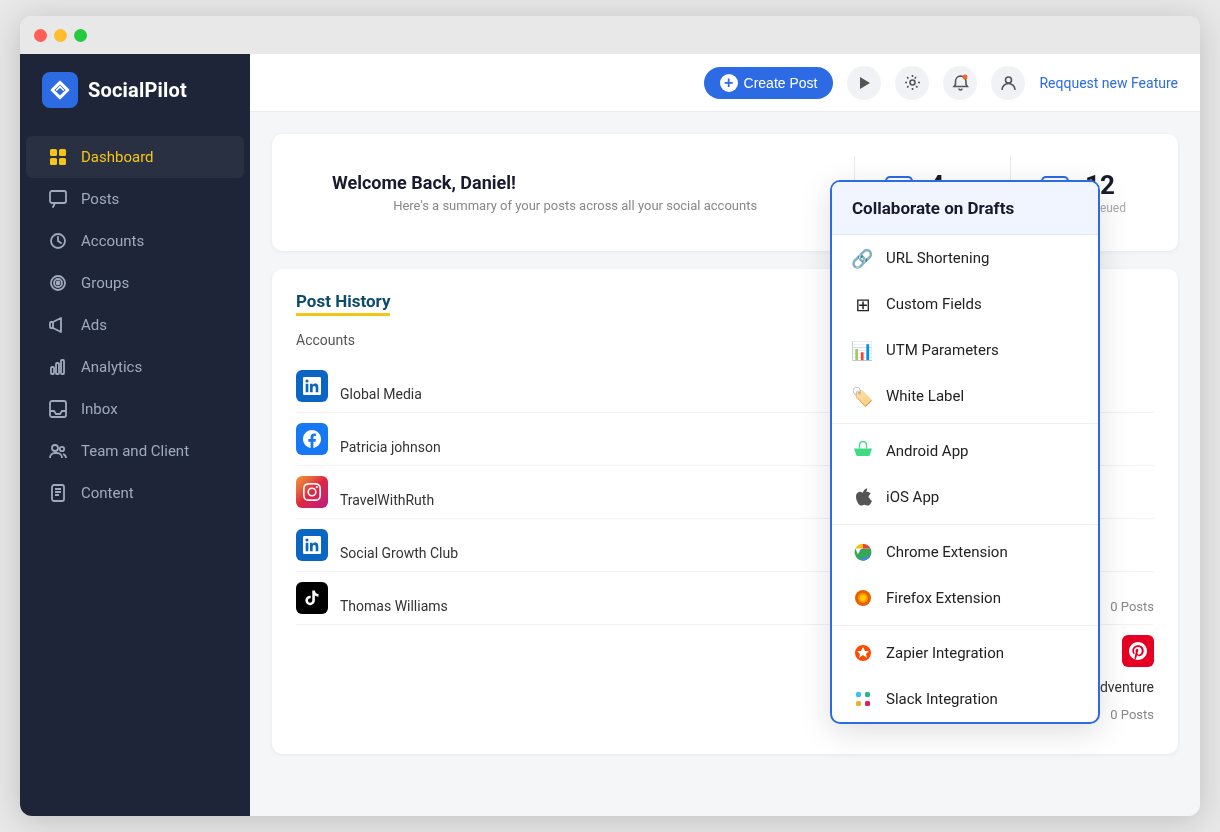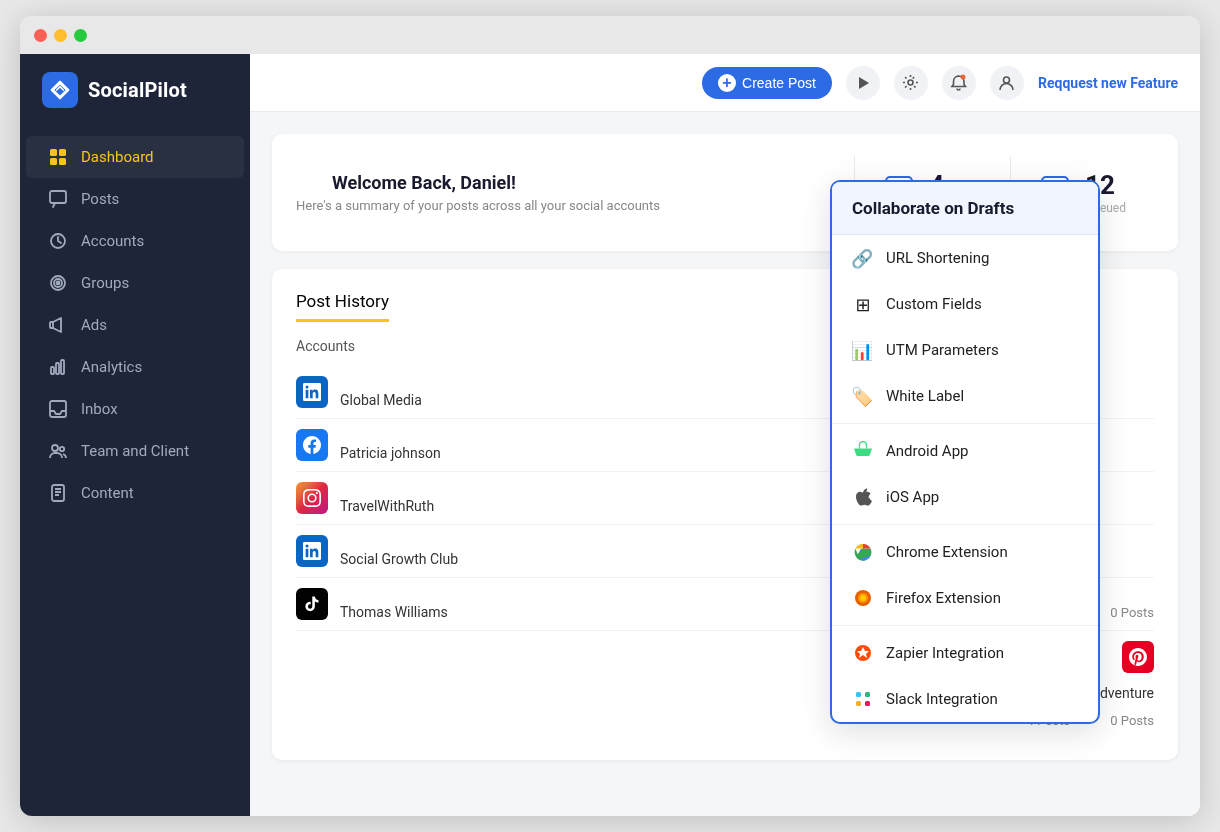--- a/index.html
+++ b/index.html
@@ -138,21 +138,20 @@
       display: flex; align-items: center; justify-content: center;
       cursor: pointer;
       color: #555;
       font-size: 17px;
     }
     .request-feature {
       color: #2d6be4;
       font-size: 14px;
       cursor: pointer;
       white-space: nowrap;
-      font-weight: bold;
     }
     
     .content {
       flex: 1;
       padding: 22px 22px 0 22px;
       overflow-y: auto;
       position: relative;
     }
     
     .welcome-card {
@@ -160,44 +159,44 @@
       border-radius: 10px;
       padding: 22px 24px;
       display: flex;
       align-items: center;
       gap: 0;
       margin-bottom: 18px;
       box-shadow: 0 1px 4px rgba(0,0,0,0.06);
     }
     .welcome-text { flex: 1; }
     .welcome-title { font-size: 18px; font-weight: 700; color: #1a1a2e; margin-bottom: 5px; margin-left: 36px; }
-    .welcome-sub { font-size: 13px; color: #888; }
+    .welcome-sub { font-size: 13px; color: #888; text-align: center; }
     .stat-cards { display: flex; gap: 0; }
     .stat-card {
       display: flex;
       align-items: center;
       gap: 14px;
       padding: 14px 28px;
       border-left: 1px solid #ebebeb;
     }
     .stat-icon { font-size: 26px; color: #2d6be4; }
     .stat-num { font-size: 26px; font-weight: 700; color: #1a1a2e; }
     .stat-label { font-size: 12px; color: #aaa; margin-top: 1px; }
     
     .post-history-card {
       background: white;
       border-radius: 10px;
       padding: 22px 24px;
       box-shadow: 0 1px 4px rgba(0,0,0,0.06);
     }
     .post-history-title {
-      font-size: 17px; font-weight: 400; color: #000000;
+      font-size: 17px; font-weight: 700; color: #0c4a6e;
       border-bottom: 3px solid #f5c518;
       display: inline-block;
-      padding-bottom: 8px;
+      padding-bottom: 2px;
       margin-bottom: 16px;
     }
     .accounts-label { font-size: 14px; color: #555; margin-bottom: 12px; }
     .account-row {
       display: flex;
       align-items: flex-end;
       gap: 12px;
       padding: 10px 0;
       border-bottom: 1px solid #f2f2f2;
     }

